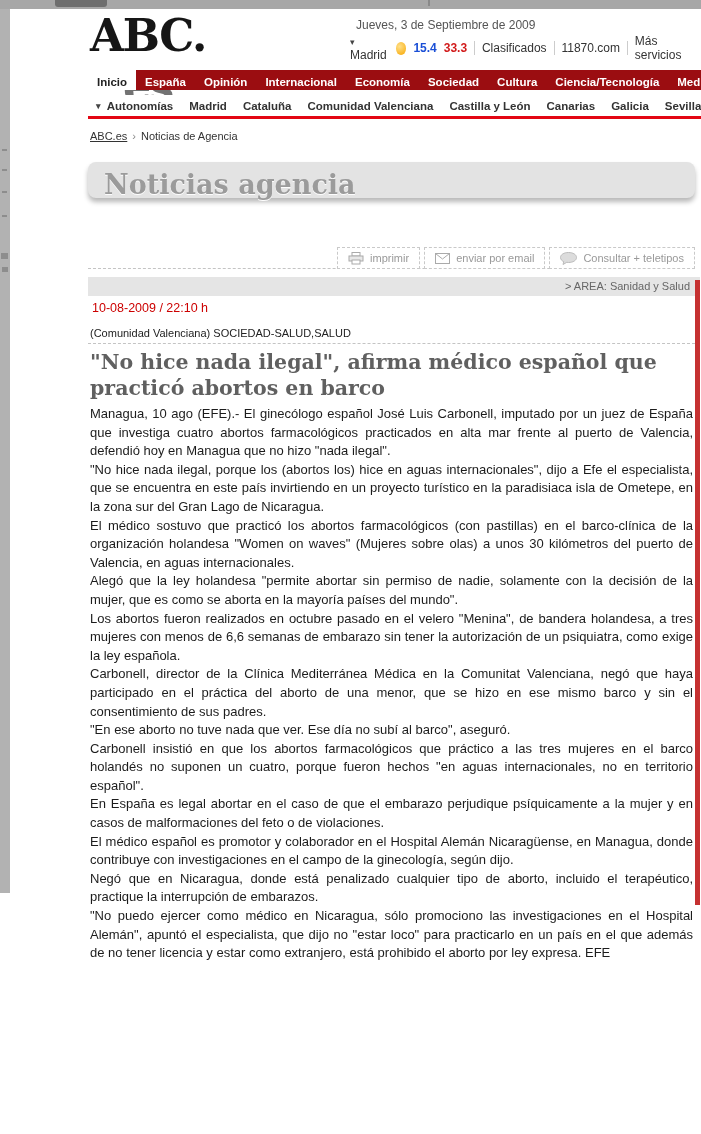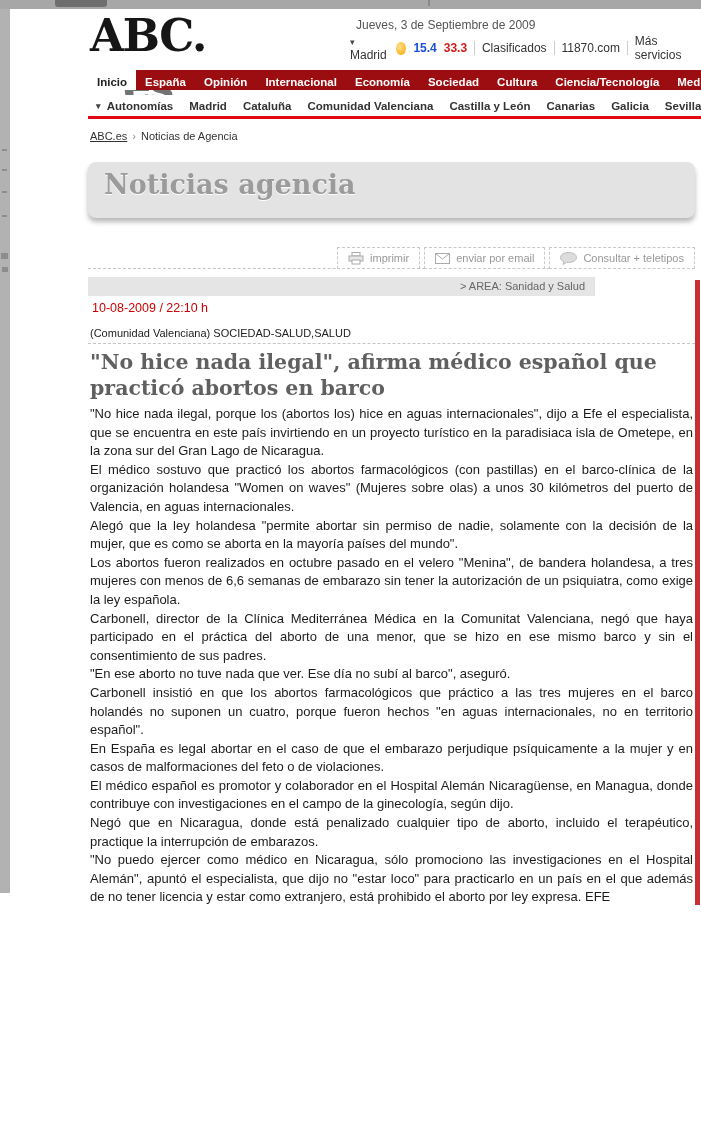--- a/index.html
+++ b/index.html
@@ -44,33 +44,33 @@
   .subnav a { color:#333; font-weight:bold; font-size:11.5px; padding:0 8px; white-space:nowrap;
               text-decoration:none; cursor:pointer; display:flex; align-items:center; }
   .redbar { position:absolute; left:88px; top:116px; width:613px; height:3px; background:#e30613; }
 
   
   .breadcrumb { position:absolute; left:90px; top:130px; font-size:11px; color:#333; }
   .breadcrumb .home { text-decoration:underline; cursor:pointer; }
   .breadcrumb .sep { color:#888; margin:0 5px; }
 
   
-  .titlebox { position:absolute; left:88px; top:162px; width:607px; height:56px; background:#e3e3e3;
+  .titlebox { position:absolute; left:88px; top:162px; width:607px; height:36px; background:#e3e3e3;
               border-radius:8px; box-shadow:0 4px 5px rgba(0,0,0,.28); }
   .titlebox h1 { font-family:"DejaVu Serif", serif; font-weight:bold; font-size:27px; color:#9b9b9b;
                  line-height:46px; padding-left:16px; text-shadow:0 1px 0 #fdfdfd; }
 
   
   .toolbar { position:absolute; left:88px; top:247px; width:607px; height:22px;
              border-bottom:1px dashed #c4c4c4; display:flex; justify-content:flex-end; }
   .tool-btn { border:1px dashed #c9c9c9; background:#fff; display:flex; align-items:center; gap:6px;
               padding:0 10px; margin-left:4px; font-size:11px; color:#999; cursor:pointer; height:22px; }
 
   
-  .areabar { position:absolute; left:88px; top:277px; width:507px; height:19px; background:#e5e5e5;
+  .areabar { position:absolute; left:88px; top:277px; width:612px; height:19px; background:#e5e5e5;
              font-size:11px; color:#666; line-height:19px; text-align:right; padding-right:10px; cursor:pointer; }
   .vline-red { position:absolute; left:695px; top:280px; width:5px; height:625px; background:#c53131; }
 
   
   .a-date { position:absolute; left:92px; top:301px; font-size:12.5px; color:#cc0000; }
   .a-cat  { position:absolute; left:90px; top:327px; font-size:11px; color:#222; }
   .a-dash { position:absolute; left:88px; top:343px; width:607px; border-top:1px dashed #c4c4c4; }
   .a-head { position:absolute; left:90px; top:349px; width:600px; font-family:"DejaVu Serif", serif;
             font-weight:bold; font-size:20.5px; line-height:26px; color:#606060; }
   .a-body { position:absolute; left:90px; top:405px; width:603px; font-size:13px; line-height:18.6px;
@@ -183,20 +183,21 @@
 
   <div class="areabar">&gt; AREA: Sanidad y Salud</div>
   <div class="vline-red"></div>
 
   <div class="a-date">10-08-2009 / 22:10 h</div>
   <div class="a-cat">(Comunidad Valenciana) SOCIEDAD-SALUD,SALUD</div>
   <div class="a-dash"></div>
   <h2 class="a-head">"No hice nada ilegal", afirma médico español que practicó abortos en barco</h2>
 
   <div class="a-body">
+    <p>Managua, 10 ago (EFE).- El ginecólogo español José Luis Carbonell, imputado por un juez de España que investiga cuatro abortos farmacológicos practicados en alta mar frente al puerto de Valencia, defendió hoy en Managua que no hizo "nada ilegal".</p>
     <p>"No hice nada ilegal, porque los (abortos los) hice en aguas internacionales", dijo a Efe el especialista, que se encuentra en este país invirtiendo en un proyecto turístico en la paradisiaca isla de Ometepe, en la zona sur del Gran Lago de Nicaragua.</p>
     <p>El médico sostuvo que practicó los abortos farmacológicos (con pastillas) en el barco-clínica de la organización holandesa "Women on waves" (Mujeres sobre olas) a unos 30 kilómetros del puerto de Valencia, en aguas internacionales.</p>
     <p>Alegó que la ley holandesa "permite abortar sin permiso de nadie, solamente con la decisión de la mujer, que es como se aborta en la mayoría países del mundo".</p>
     <p>Los abortos fueron realizados en octubre pasado en el velero "Menina", de bandera holandesa, a tres mujeres con menos de 6,6 semanas de embarazo sin tener la autorización de un psiquiatra, como exige la ley española.</p>
     <p>Carbonell, director de la Clínica Mediterránea Médica en la Comunitat Valenciana, negó que haya participado en el práctica del aborto de una menor, que se hizo en ese mismo barco y sin el consentimiento de sus padres.</p>
     <p>"En ese aborto no tuve nada que ver. Ese día no subí al barco", aseguró.</p>
     <p>Carbonell insistió en que los abortos farmacológicos que práctico a las tres mujeres en el barco holandés no suponen un cuatro, porque fueron hechos "en aguas internacionales, no en territorio español".</p>
     <p>En España es legal abortar en el caso de que el embarazo perjudique psíquicamente a la mujer y en casos de malformaciones del feto o de violaciones.</p>
     <p>El médico español es promotor y colaborador en el Hospital Alemán Nicaragüense, en Managua, donde contribuye con investigaciones en el campo de la ginecología, según dijo.</p>
     <p>Negó que en Nicaragua, donde está penalizado cualquier tipo de aborto, incluido el terapéutico, practique la interrupción de embarazos.</p>

